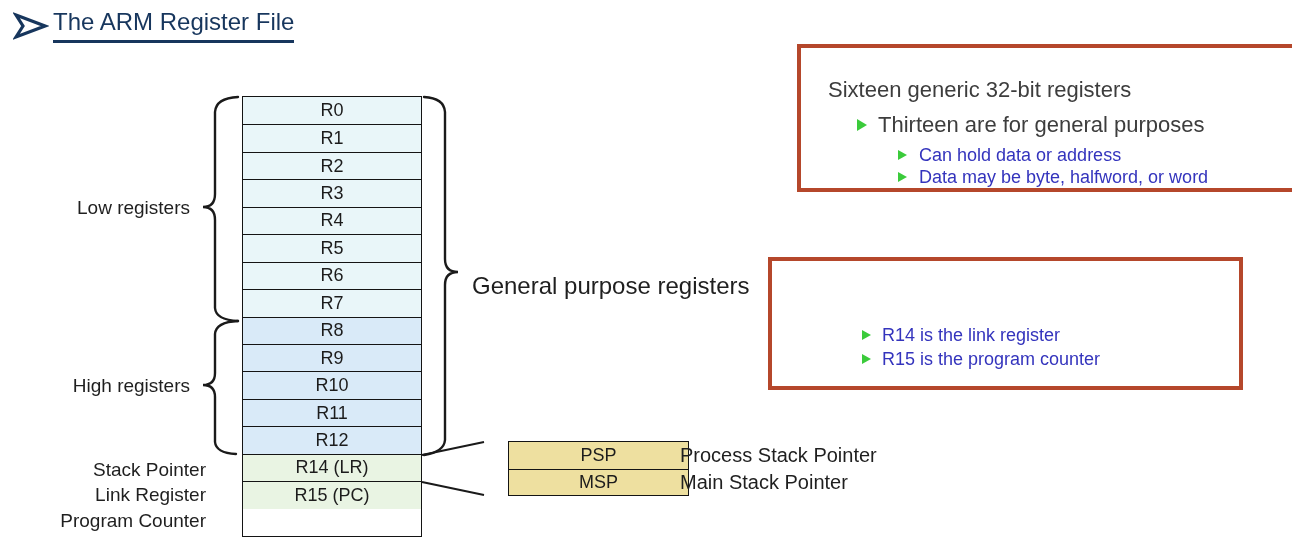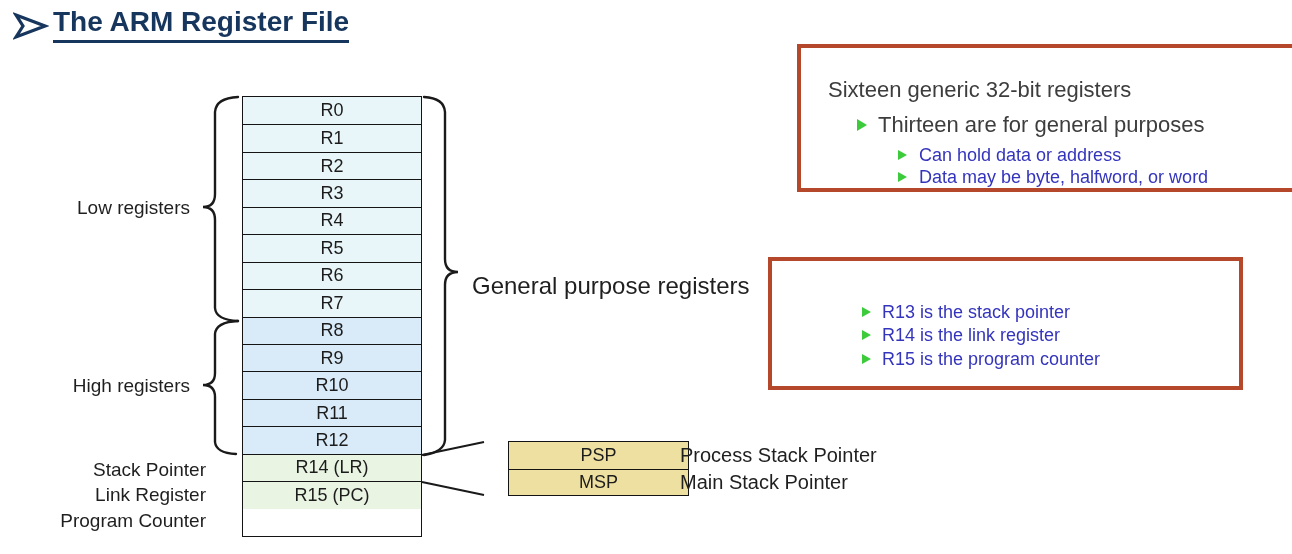--- a/index.html
+++ b/index.html
@@ -1,21 +1,21 @@
 <!DOCTYPE html>
 <html><head>
 <meta charset="utf-8">
 <style>
   html,body{margin:0;padding:0;background:#ffffff;}
   .stage{position:relative;width:1292px;height:554px;background:#ffffff;overflow:hidden;
          font-family:"Liberation Sans","DejaVu Sans",sans-serif;color:#1f1f1f;}
 
   
   .title-arrow{position:absolute;left:13px;top:11px;}
-  .page-title{position:absolute;left:53px;top:6px;font-size:28px;font-weight:bold;
+  .page-title{position:absolute;left:53px;top:6px;font-size:24px;font-weight:normal;
               color:#17365d;border-bottom:3px solid #17365d;padding-bottom:2px;line-height:32px;}
 
   
   .connectors{position:absolute;left:0;top:0;pointer-events:none;}
 
   
   .reg-table{position:absolute;left:242px;top:96px;width:180px;height:441px;
              border:1.6px solid #141414;box-sizing:border-box;display:grid;
              grid-template-rows:repeat(16,1fr);}
   .reg-row{display:flex;align-items:center;justify-content:center;font-size:18px;
@@ -126,23 +126,20 @@
     </div>
     <div class="co-line co-sub c1-l2">
       <span class="tri tri-sm"></span><span>Can hold data or address</span>
     </div>
     <div class="co-line co-sub c1-l3">
       <span class="tri tri-sm"></span><span>Data may be byte, halfword, or word</span>
     </div>
   </div>
 
   <div class="callout callout-2">
-    <div class="co-line co-sub c2-l2">
-      <span class="tri tri-sm"></span><span>R13 is the stack pointer</span>
-    </div>
     <div class="co-line co-sub c2-l3">
       <span class="tri tri-sm"></span><span>R14 is the link register</span>
     </div>
     <div class="co-line co-sub c2-l4">
       <span class="tri tri-sm"></span><span>R15 is the program counter</span>
     </div>
   </div>
 
 </div>
 

